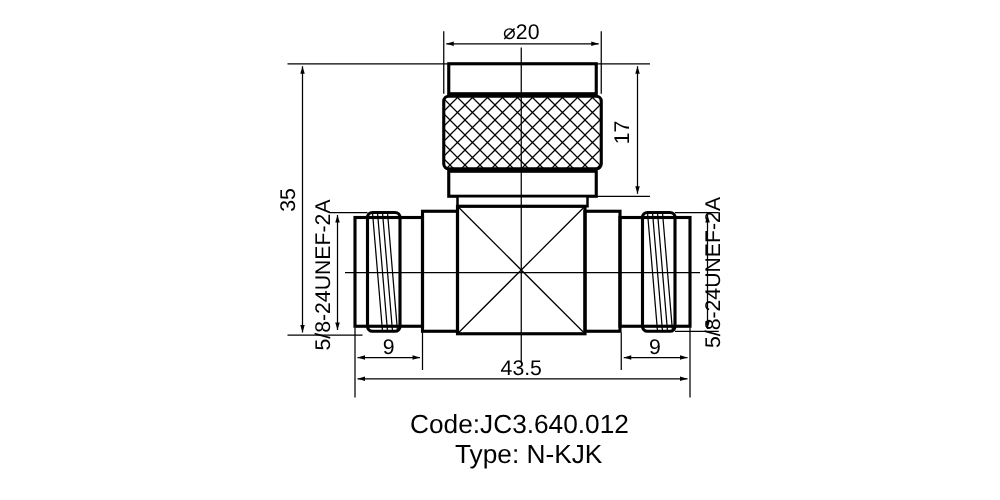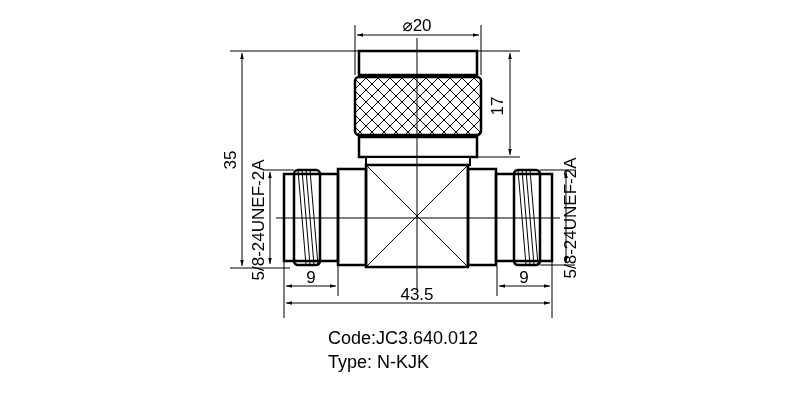--- a/index.html
+++ b/index.html
@@ -1,19 +1,19 @@
 <!DOCTYPE html>
 <html><head>
 <meta charset="utf-8">
 <style>
   html, body { margin:0; padding:0; background:#ffffff; }
   body { width:800px; height:400px; position:relative; overflow:hidden; font-family:"Liberation Sans", sans-serif; }
   svg { position:absolute; left:0; top:0; }
   .dimtxt { font-family:"Liberation Sans", sans-serif; font-size:17px; fill:#000; }
-  .caption { position:absolute; left:328px; font-size:18px; color:#000; font-family:"Liberation Sans", sans-serif; }
+  .caption { position:absolute; left:328px; font-size:21px; color:#000; font-family:"Liberation Sans", sans-serif; }
 </style>
 </head>
 <body>
 
 <svg width="800" height="400" viewBox="0 0 800 400">
   <defs>
     <marker id="arr" viewBox="0 0 10 10" refX="10" refY="5" markerWidth="9" markerHeight="6" orient="auto-start-reverse">
       <path d="M0,2 L10,5 L0,8 z" fill="#000"></path>
     </marker>
     <pattern id="knurl" width="12" height="12" patternUnits="userSpaceOnUse">
@@ -89,13 +89,13 @@
   <text class="dimtxt" x="0" y="0" text-anchor="middle" transform="translate(503,106) rotate(-90)">17</text>
   <text class="dimtxt" x="0" y="0" text-anchor="middle" transform="translate(236,160) rotate(-90)">35</text>
   <text class="dimtxt" x="0" y="0" text-anchor="middle" transform="translate(264,220) rotate(-90)">5/8-24UNEF-2A</text>
   <text class="dimtxt" x="0" y="0" text-anchor="middle" transform="translate(576,218) rotate(-90)">5/8-24UNEF-2A</text>
   <text class="dimtxt" x="311" y="283" text-anchor="middle">9</text>
   <text class="dimtxt" x="524" y="283" text-anchor="middle">9</text>
   <text class="dimtxt" x="417" y="300" text-anchor="middle">43.5</text>
 </svg>
 
 <div class="caption" style="top:328px;">Code:JC3.640.012</div>
-<div class="caption" style="top:352px;">Type: N-KJK</div>
+<div class="caption" style="top:352px;margin-left:36px;">Type: N-KJK</div>
 
 </body></html>

